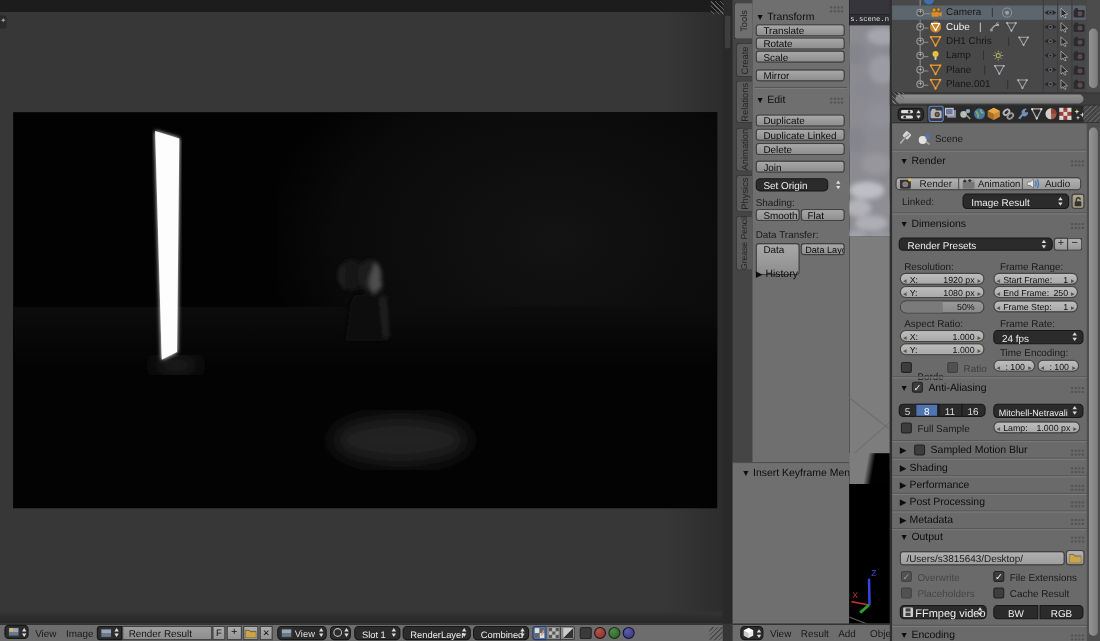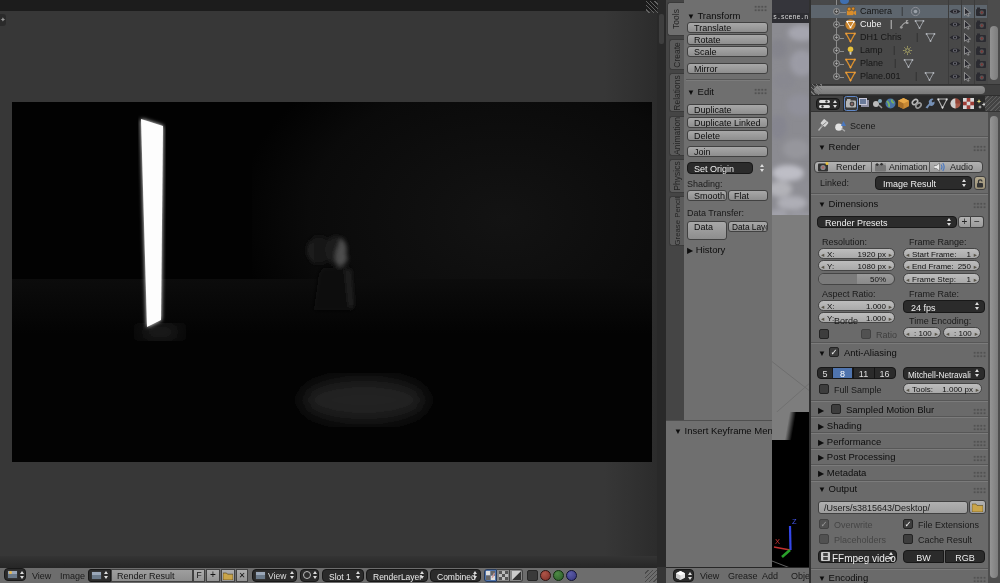--- a/index.html
+++ b/index.html
@@ -182,21 +182,21 @@
 <div class="btnl" style="left:687px;top:104px;width:81px;height:11px">Duplicate</div>
 <div class="btnl" style="left:687px;top:117px;width:81px;height:11px">Duplicate Linked</div>
 <div class="btnl" style="left:687px;top:130px;width:81px;height:11px">Delete</div>
 <div class="btnl" style="left:687px;top:146px;width:81px;height:11px">Join</div>
 <div class="dark" style="left:687px;top:162px;width:66px;height:12px;padding:1px 0 0 6px">Set Origin</div>
 <div class="ud" style="left:759px;top:164px"></div>
 <div class="t" style="left:687px;top:179px">Shading:</div>
 <div class="btnl" style="left:687px;top:190px;width:40px;height:11px">Smooth</div>
 <div class="btnl" style="left:728px;top:190px;width:40px;height:11px;padding-left:5px">Flat</div>
 <div class="t" style="left:687px;top:208px">Data Transfer:</div>
-<div class="btnl" style="left:687px;top:221px;width:40px;height:19px">Data</div>
+<div class="btnl" style="left:687px;top:221px;width:40px;height:29px">Data</div>
 <div class="btnl" style="left:728px;top:221px;width:40px;height:11px;padding-left:3px;font-size:8.3px">Data Layo</div>
 <div class="ph" style="left:687px;top:244px"><span style="font-size:8px">▶</span> History</div>
 
 <div id="vp" style="left:772px;top:0;width:37px;height:567px;background:#000;overflow:hidden">
   <div style="left:0;top:0;width:37px;height:13px;background:#35353b"></div>
   <div style="left:0;top:13px;width:37px;height:10px;background:#2e2e33"></div>
   <div style="left:1px;top:14px;font-size:6.5px;color:#ddd;font-family:'Liberation Mono',monospace;white-space:nowrap">s.scene.n</div>
   <div style="left:0;top:23px;width:37px;height:192px;background:#8b8b91"></div>
   <svg style="left:0;top:23px" width="37" height="192">
     <filter id="vb">
@@ -237,21 +237,21 @@
 
 <div style="left:666px;top:567px;width:143px;height:16px;background:#6d6d6d;border-top:1px solid #272727"></div>
 <div class="dark" style="left:673px;top:569px;width:21px;height:13px"></div>
 <svg style="left:676px;top:571px" width="9" height="9" viewBox="0 0 9 9">
       <path d="M4.5 0 L9 2.2 9 6.8 4.5 9 0 6.8 0 2.2Z" fill="#e8e8e8"></path>
       <path d="M4.5 0 L9 2.2 4.5 4.4 0 2.2Z" fill="#fff"></path>
       <path d="M4.5 4.4 L4.5 9 0 6.8 0 2.2Z" fill="#c8c8c8"></path>
     </svg>
 <div class="ud" style="left:687px;top:572px"></div>
 <div class="t" style="left:700px;top:571px">View</div>
-<div class="t" style="left:728px;top:571px">Grease</div>
+<div class="t" style="left:728px;top:571px">Result</div>
 <div class="t" style="left:762px;top:571px">Add</div>
 <div class="t" style="left:791px;top:571px">Object</div>
 
 <div style="left:809px;top:0;width:191px;height:583px;background:#6a6a6a"></div>
 <div style="left:809px;top:0;width:2px;height:583px;background:#303030"></div>
 
 <div style="left:811px;top:0;width:189px;height:95px;background:#484848"></div>
 <div id="outliner">
  <style>
   .orow{left:811px;width:137px;height:13px}
@@ -607,21 +607,21 @@
         <span class="la">◂</span>
         <span class="lab" style="left:10px">: 100</span>
         <span class="ra">▸</span>
       </div>
  <div class="pill" style="left:943px;top:327px;width:38px;height:11px">
         <span class="la">◂</span>
         <span class="lab" style="left:10px">: 100</span>
         <span class="ra">▸</span>
       </div>
  <div class="cb" style="left:819px;top:329px"></div>
- <div class="t" style="left:834px;top:316px">Borde</div>
+ <div class="t" style="left:834px;top:337px">Borde</div>
  <div class="cb cbg" style="left:861px;top:329px"></div>
  <div class="t" style="left:876px;top:330px;color:#3e3e3e">Ratio</div>
  <div class="sep" style="left:811px;top:342px;width:189px"></div>
 
  <div class="ph" style="left:818px;top:347px"><span style="font-size:8px">▼</span></div>
  <div class="cb" style="left:829px;top:347px">✓</div>
  <div class="ph" style="left:844px;top:347px">Anti-Aliasing</div>
  <div class="dots" style="left:973px;top:351px"></div>
  <div style="left:817px;top:367px;width:79px;height:12px;background:#2b2b2b;border:1px solid #181818;border-radius:4px"></div>
  <div style="left:832px;top:367px;width:21px;height:12px;background:#4f74ae;border:1px solid #181818"></div>
@@ -630,21 +630,21 @@
  <div style="left:817px;top:369px;width:16px;text-align:center;font-size:9px;color:#ddd">5</div>
  <div style="left:832px;top:369px;width:21px;text-align:center;font-size:9px;color:#fff">8</div>
  <div style="left:853px;top:369px;width:21px;text-align:center;font-size:9px;color:#ddd">11</div>
  <div style="left:874px;top:369px;width:21px;text-align:center;font-size:9px;color:#ddd">16</div>
  <div class="dark" style="left:903px;top:367px;width:82px;height:13px;padding:2.5px 0 0 4px;font-size:8.2px">Mitchell-Netravali</div>
  <div class="ud" style="left:974px;top:369px"></div>
  <div class="cb" style="left:819px;top:384px"></div>
  <div class="t" style="left:834px;top:385px">Full Sample</div>
  <div class="pill" style="left:903px;top:383px;width:79px;height:11px">
         <span class="la">◂</span>
-        <span class="lab">Tools:</span>
+        <span class="lab">Lamp:</span>
         <span class="val">1.000 px</span>
         <span class="ra">▸</span>
       </div>
  <div class="sep" style="left:811px;top:400px;width:189px"></div>
 
  <div class="ph" style="left:818px;top:404px"><span style="font-size:8px">▶</span></div>
  <div class="cb" style="left:831px;top:404px"></div>
  <div class="ph" style="left:846px;top:404px">Sampled Motion Blur</div>
  <div class="dots" style="left:973px;top:408px"></div>
  <div class="sep" style="left:811px;top:416px;width:189px"></div>

